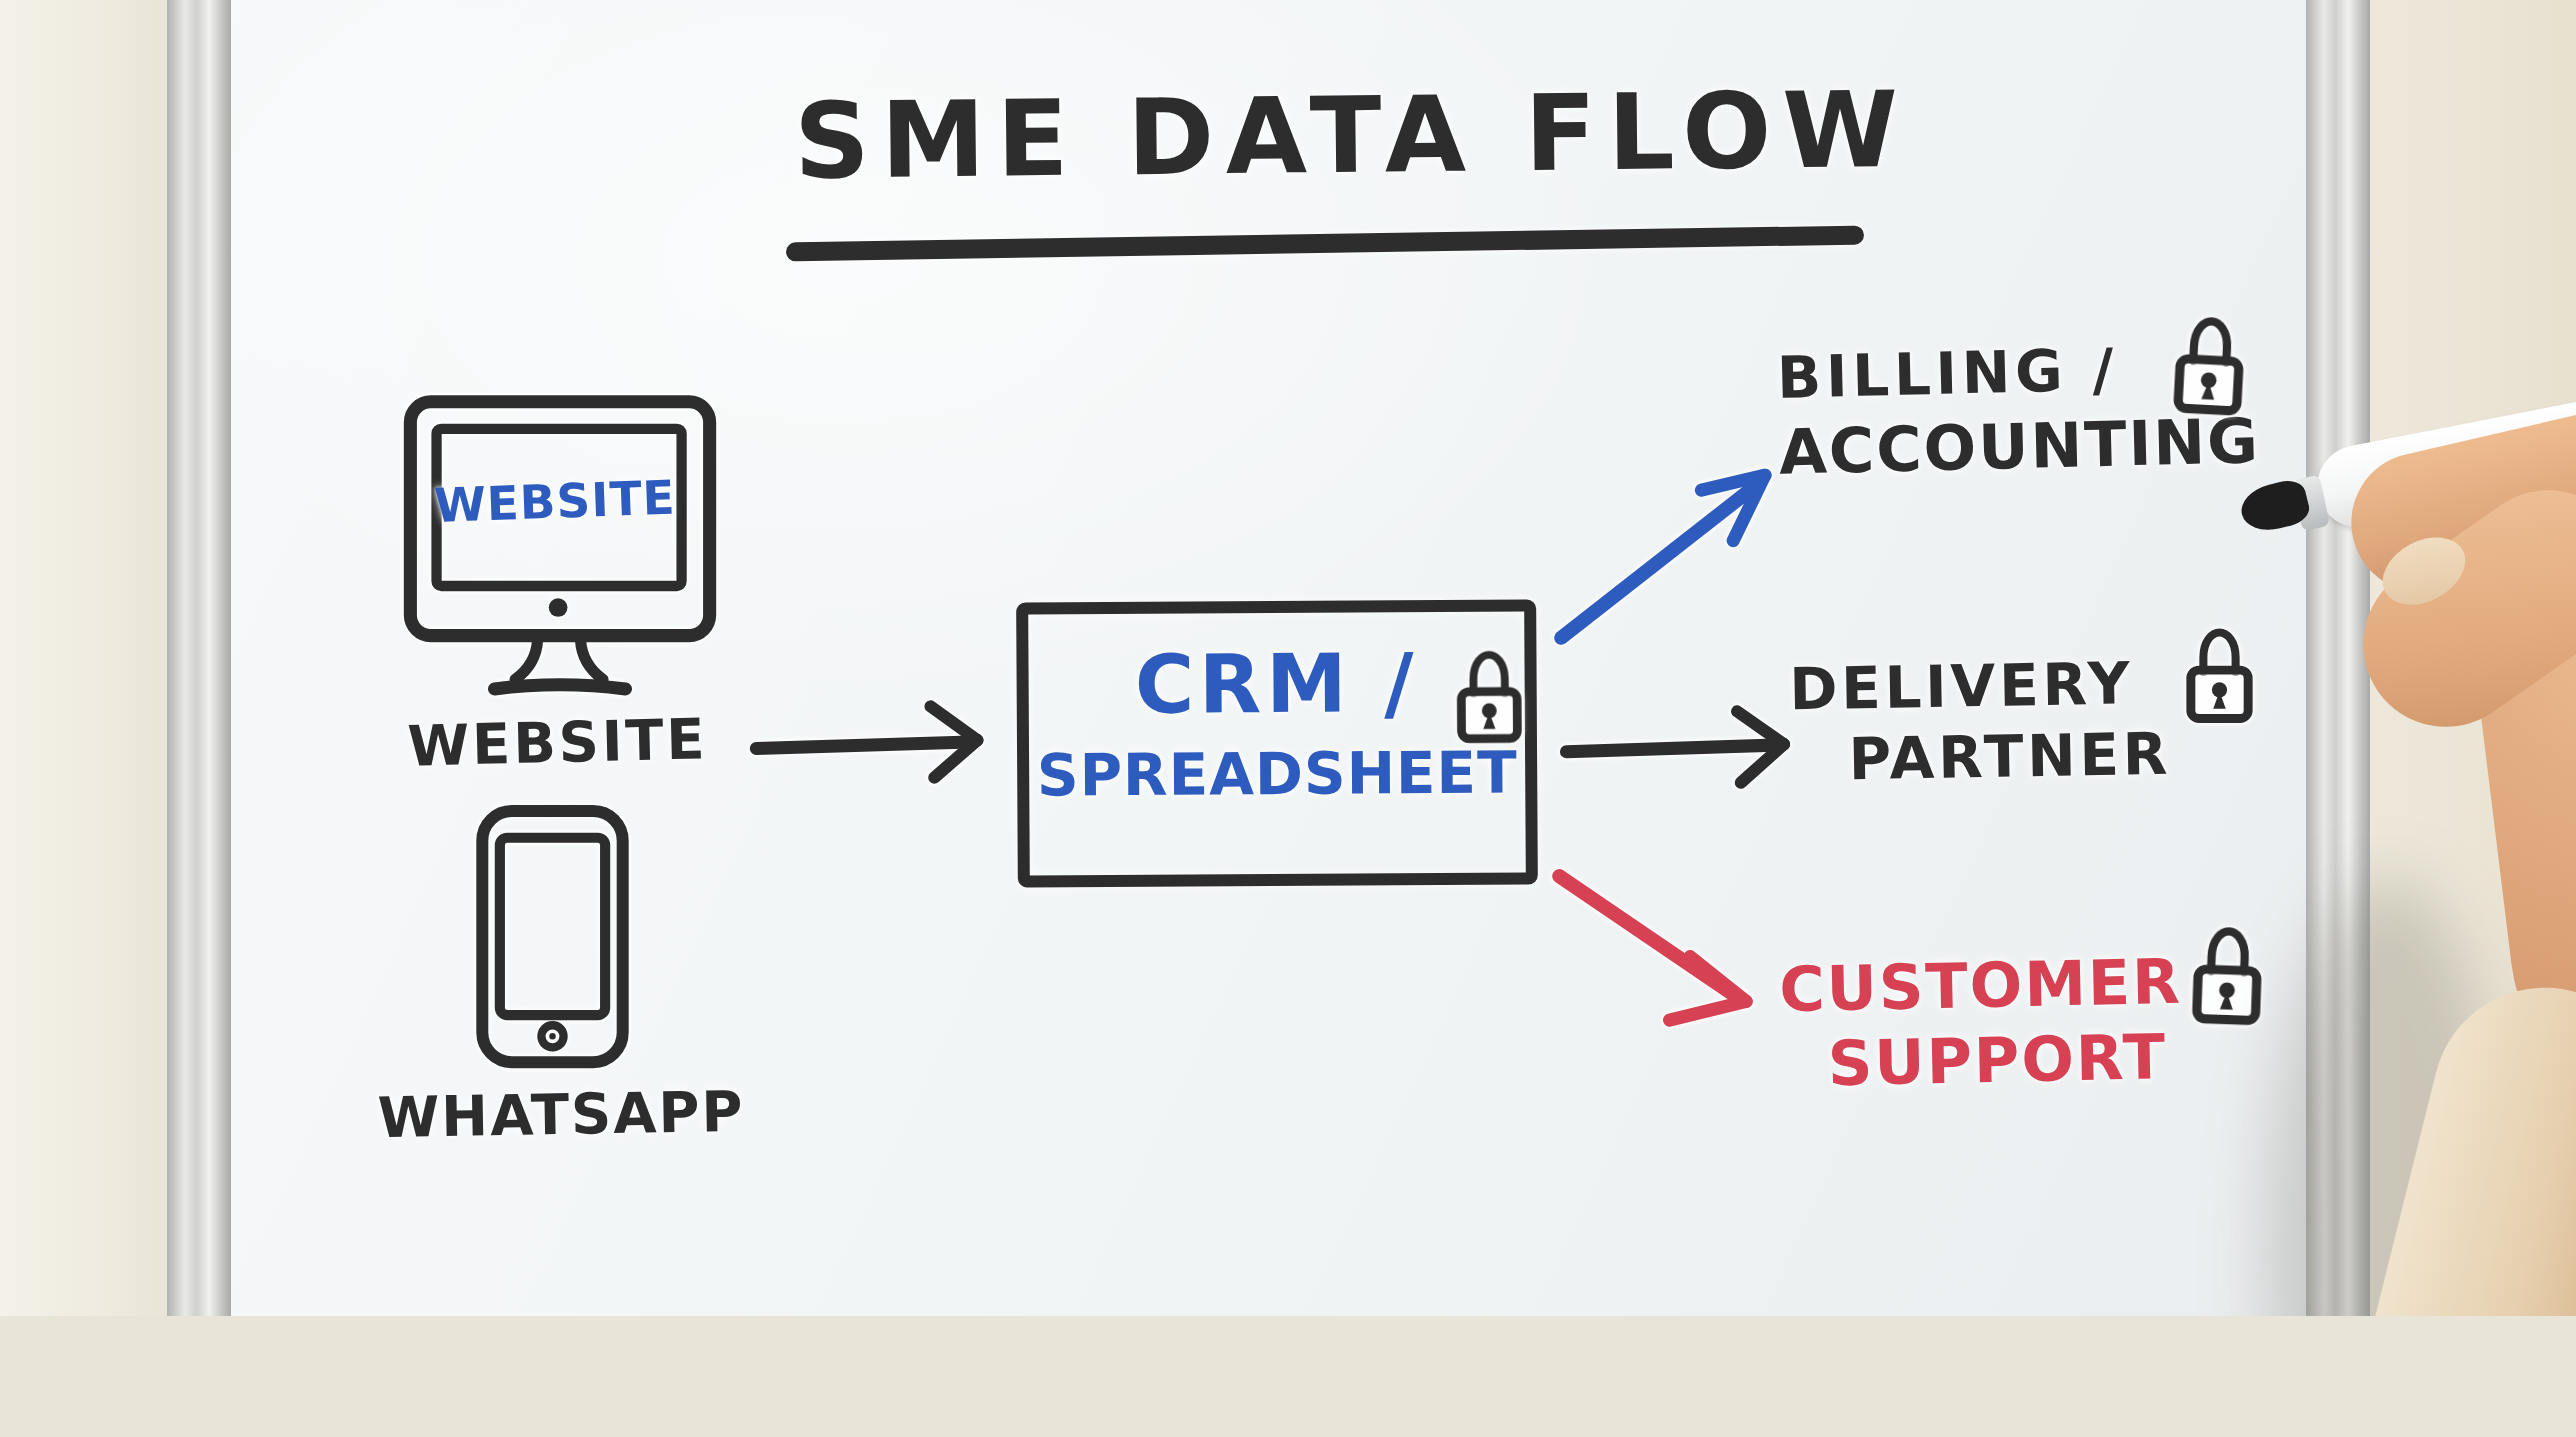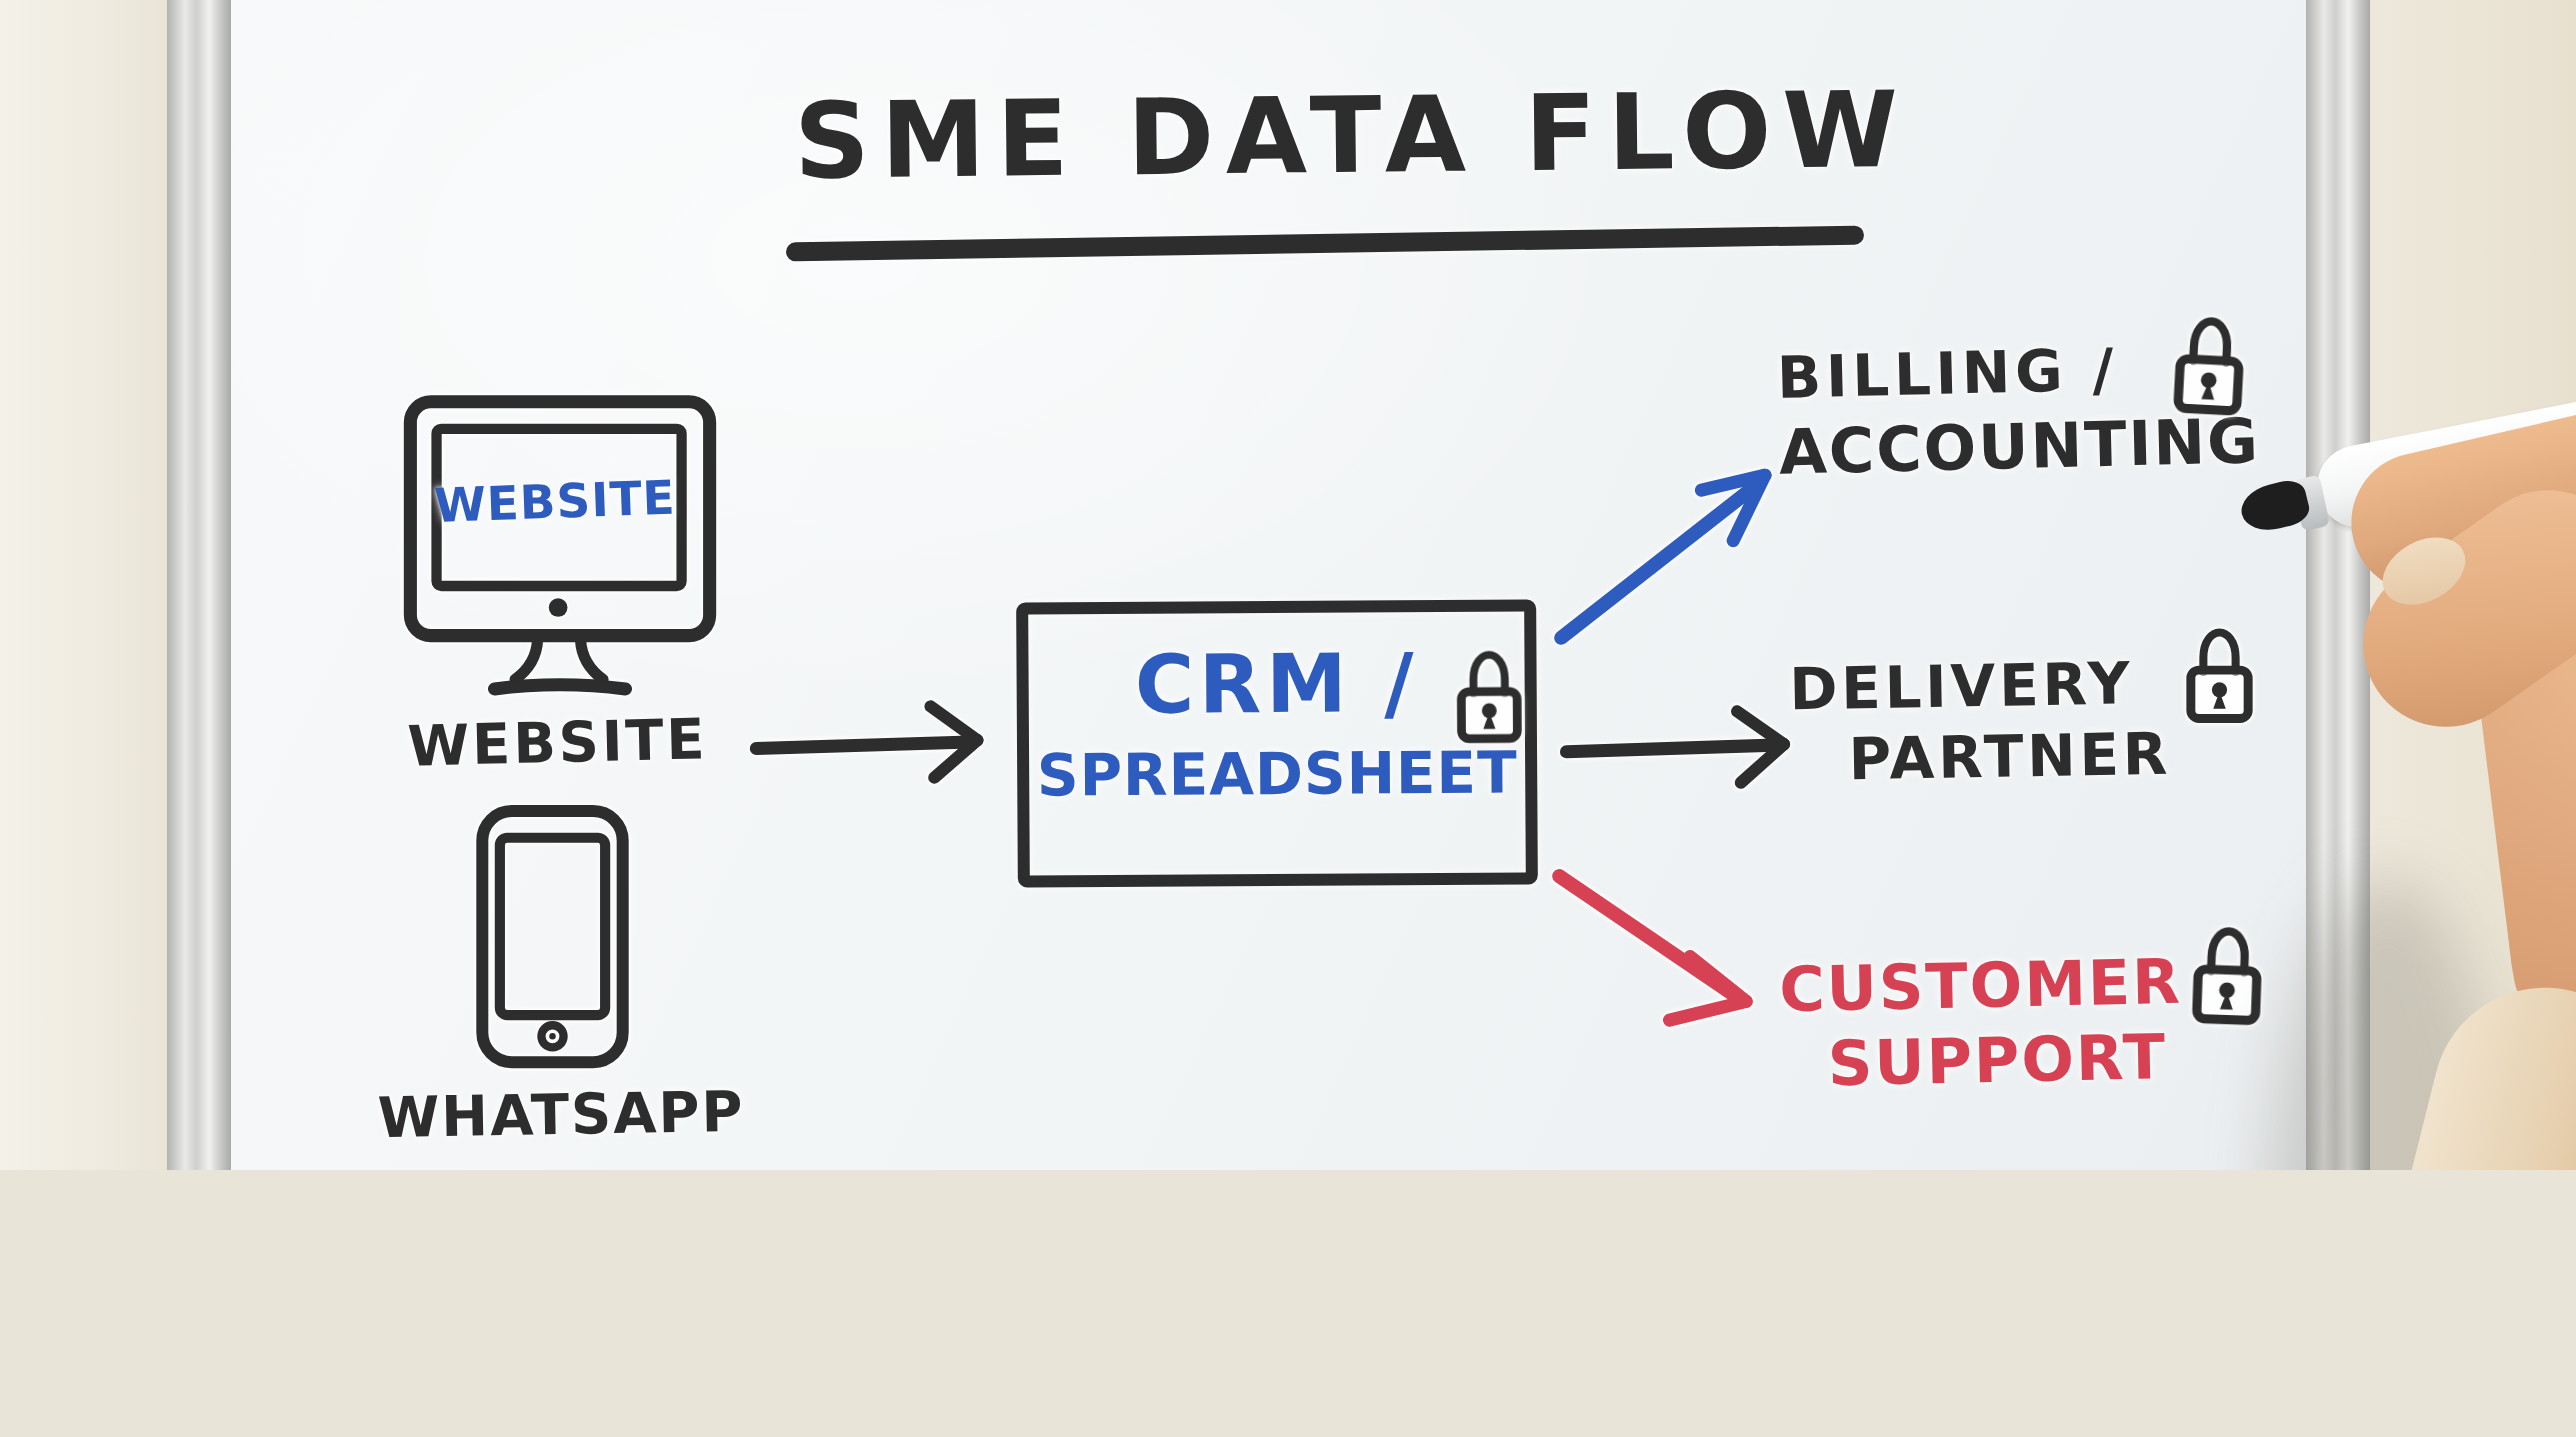--- a/index.html
+++ b/index.html
@@ -1,17 +1,17 @@
 <!DOCTYPE html>
 <html style="font-size:15px"><head>
 <meta charset="utf-8">
 <style>
   html,body{margin:0;padding:0;background:#e9e4d8;}
   #stage{
-    position:relative;width:2576px;height:1170px;overflow:hidden;
+    position:relative;width:2576px;height:1316px;overflow:hidden;
     font-family:"DejaVu Sans","Liberation Sans",sans-serif;
     --ink:#2d2d2d; --blue:#2e5cbe; --red:#d64253;
   }
   .abs{position:absolute;}
   
   .wall-left{left:0;top:0;width:167px;height:1438px;
     background:linear-gradient(90deg,#f4f1e9 0%,#efebe0 60%,#e9e4d6 100%);}
   .frame{top:0;width:64px;height:1438px;
     background:linear-gradient(90deg,#b2b3b1 0%,#e9e9e7 28%,#cfcfcd 46%,#f1f1ef 66%,#c4c5c3 86%,#a9aaa8 100%);}
   .frame-left{left:167px;}

